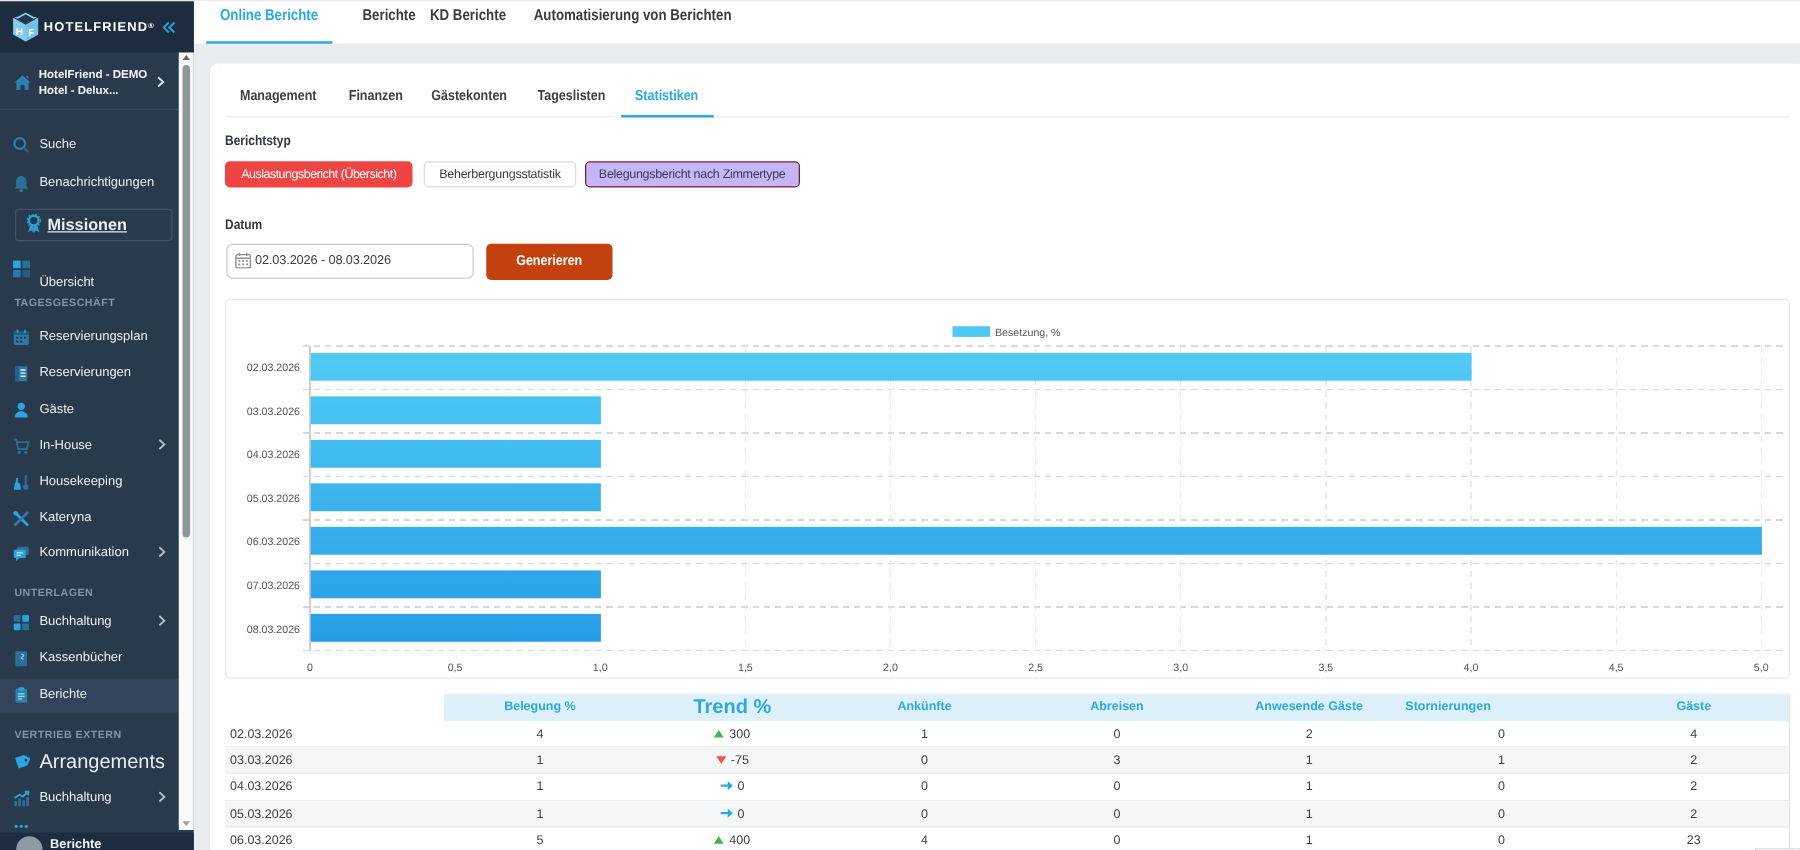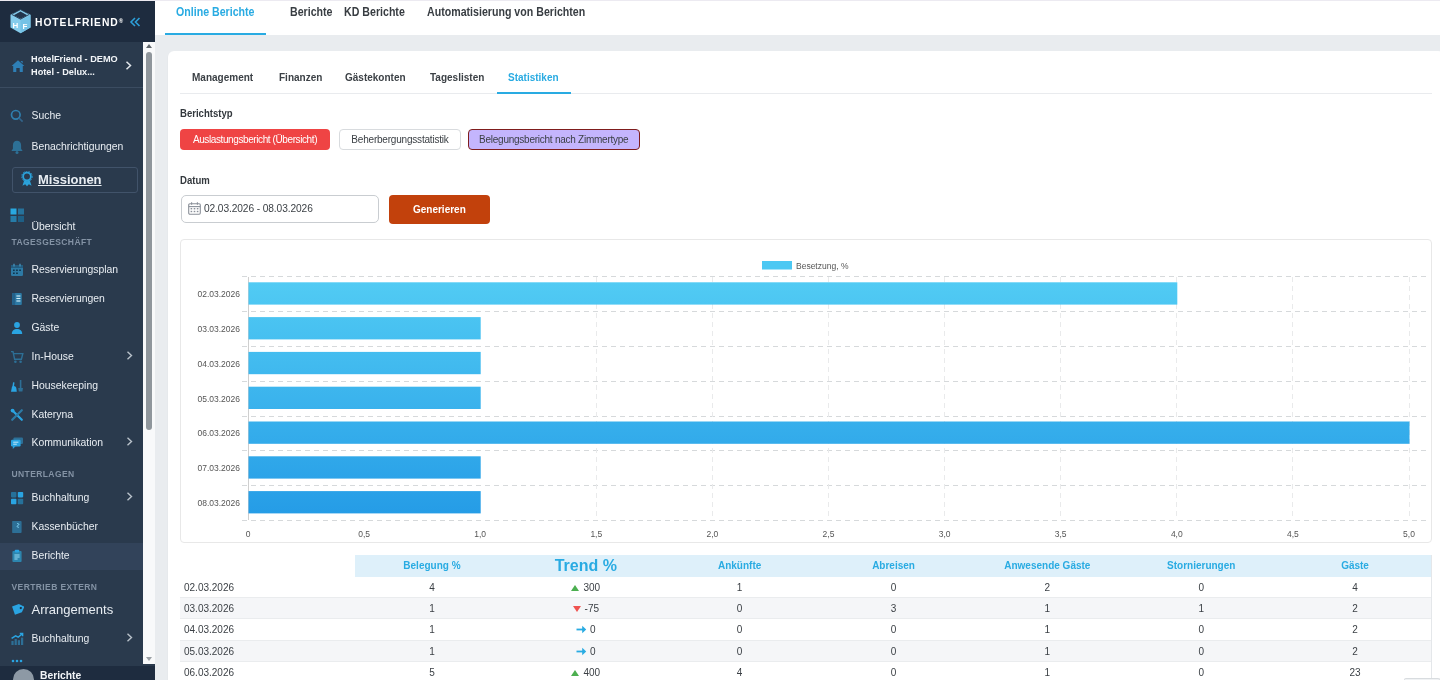--- a/index.html
+++ b/index.html
@@ -107,21 +107,21 @@
 <text x="1292.9" y="536.5" font-size="8.5" fill="#555" text-anchor="middle">4,5</text>
 <text x="1409.0" y="536.5" font-size="8.5" fill="#555" text-anchor="middle">5,0</text>
 </svg>
 
 <div class="abs" style="left:355.0px;top:555.4px;width:1077.0px;height:21.6px;background:#def0fa;"></div>
 <div class="abs" style="left:355.0px;top:555.4px;width:153.9px;height:21.6px;line-height:21.6px;text-align:center;font-size:10px;font-weight:bold;color:#29abe2;">Belegung %</div>
 <div class="abs" style="left:508.9px;top:555.4px;width:153.9px;height:21.6px;line-height:21.6px;text-align:center;font-size:16px;font-weight:bold;color:#29abe2;">Trend %</div>
 <div class="abs" style="left:662.7px;top:555.4px;width:153.9px;height:21.6px;line-height:21.6px;text-align:center;font-size:10px;font-weight:bold;color:#29abe2;">Ankünfte</div>
 <div class="abs" style="left:816.6px;top:555.4px;width:153.9px;height:21.6px;line-height:21.6px;text-align:center;font-size:10px;font-weight:bold;color:#29abe2;">Abreisen</div>
 <div class="abs" style="left:970.4px;top:555.4px;width:153.9px;height:21.6px;line-height:21.6px;text-align:center;font-size:10px;font-weight:bold;color:#29abe2;">Anwesende Gäste</div>
-<div class="abs" style="left:1124.3px;top:555.4px;width:153.9px;height:21.6px;line-height:21.6px;text-align:center;font-size:10px;font-weight:bold;color:#29abe2;">Stornierungen</div>
+<div class="abs" style="left:1124.3px;top:555.4px;width:153.9px;height:21.6px;line-height:21.6px;font-size:10px;font-weight:bold;color:#29abe2;">Stornierungen</div>
 <div class="abs" style="left:1278.1px;top:555.4px;width:153.9px;height:21.6px;line-height:21.6px;text-align:center;font-size:10px;font-weight:bold;color:#29abe2;">Gäste</div>
 <div class="abs" style="left:180.0px;top:577.0px;width:1252.0px;height:21.2px;border-bottom:1px solid #eaecee;"></div>
 <div class="abs" style="left:184px;top:577.0px;height:21.2px;line-height:21.2px;font-size:10px;color:#3a3f44;">02.03.2026</div>
 <div class="abs" style="left:355.0px;top:577.0px;width:153.9px;height:21.2px;line-height:21.2px;text-align:center;font-size:10px;color:#3a3f44;">4</div>
 <div class="abs" style="left:508.9px;top:577.0px;width:153.9px;height:21.2px;line-height:21.2px;text-align:center;font-size:10px;color:#3a3f44;"><span style="display:inline-block;width:0;height:0;border-left:4px solid transparent;border-right:4px solid transparent;border-bottom:6px solid #4caf50;margin-right:4px;"></span>300</div>
 <div class="abs" style="left:662.7px;top:577.0px;width:153.9px;height:21.2px;line-height:21.2px;text-align:center;font-size:10px;color:#3a3f44;">1</div>
 <div class="abs" style="left:816.6px;top:577.0px;width:153.9px;height:21.2px;line-height:21.2px;text-align:center;font-size:10px;color:#3a3f44;">0</div>
 <div class="abs" style="left:970.4px;top:577.0px;width:153.9px;height:21.2px;line-height:21.2px;text-align:center;font-size:10px;color:#3a3f44;">2</div>
 <div class="abs" style="left:1124.3px;top:577.0px;width:153.9px;height:21.2px;line-height:21.2px;text-align:center;font-size:10px;color:#3a3f44;">0</div>
 <div class="abs" style="left:1278.1px;top:577.0px;width:153.9px;height:21.2px;line-height:21.2px;text-align:center;font-size:10px;color:#3a3f44;">4</div>
@@ -313,21 +313,21 @@
       <line x1="4.4" y1="8" x2="9.6" y2="8"></line>
       <line x1="4.4" y1="10" x2="7.6" y2="10"></line>
     </g>
   </svg>
 <div class="abs" style="left:31.5px;top:548.7px;height:14px;line-height:14px;font-size:10.4px;font-weight:normal;color:#e8edf2;">Berichte</div>
 <div class="abs" style="left:11.5px;top:580.7px;height:12px;line-height:12px;font-size:8.5px;font-weight:bold;letter-spacing:0.4px;color:#8493a5;">VERTRIEB EXTERN</div>
 <svg class="abs" style="left:10px;top:603.3px;" width="14" height="14" viewBox="0 0 14 14">
     <path d="M1.2 5.8 L6.4 0.8 L12.6 0.8 L12.6 7 L7.4 12.2 Z" fill="#2aa4e2" transform="rotate(25 7 6.5)"></path>
     <circle cx="9.8" cy="3.6" r="1.1" fill="#1e2c3f" transform="rotate(25 7 6.5)"></circle>
   </svg>
-<div class="abs" style="left:31.5px;top:603.3px;height:14px;line-height:14px;font-size:13px;font-weight:normal;color:#e8edf2;">Arrangements</div>
+<div class="abs" style="left:31.5px;top:603.3px;height:14px;line-height:14px;font-size:16px;font-weight:normal;color:#e8edf2;">Arrangements</div>
 <svg class="abs" style="left:10px;top:632.1px;" width="14" height="14" viewBox="0 0 14 14">
     <g fill="#2d6f96">
       <rect x="1.4" y="9" width="2.2" height="4"></rect>
       <rect x="4.6" y="7" width="2.2" height="6"></rect>
       <rect x="7.8" y="8.2" width="2.2" height="4.8"></rect>
       <rect x="11" y="5.6" width="2.2" height="7.4"></rect>
     </g>
     <path d="M1.6 6.4 L5.6 3.8 L8.2 5.2 L12.4 1.6" fill="none" stroke="#2aa4e2" stroke-width="1.5"></path>
     <path d="M12.6 4.2 L12.6 1.4 L9.8 1.4" fill="none" stroke="#2aa4e2" stroke-width="1.5"></path>
   </svg>

